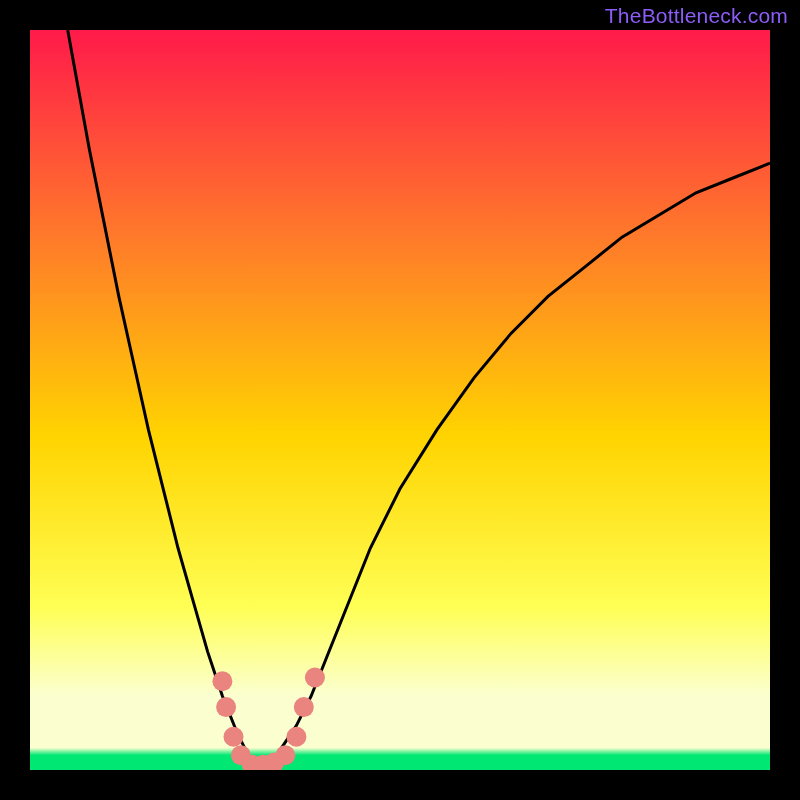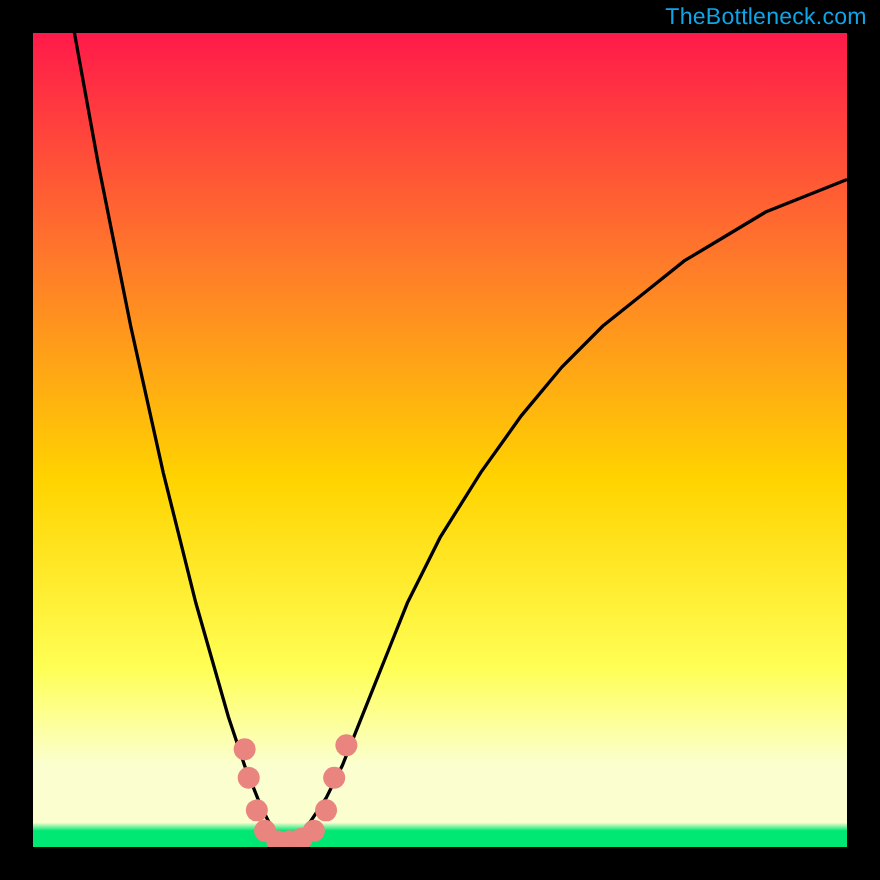--- a/index.html
+++ b/index.html
@@ -30,21 +30,21 @@
     position: absolute;
     left: 0;
     top: 0;
     width: 100%;
     height: 100%;
   }
   .watermark {
     position: absolute;
     top: 4px;
     right: 12px;
-    color: #0ea5e9;
+    color: #8b5cf6;
     font-size: 21px;
     font-weight: 500;
     letter-spacing: 0.2px;
   }
   svg.curves {
     position: absolute;
     left: 0;
     top: 0;
     width: 100%;
     height: 100%;

